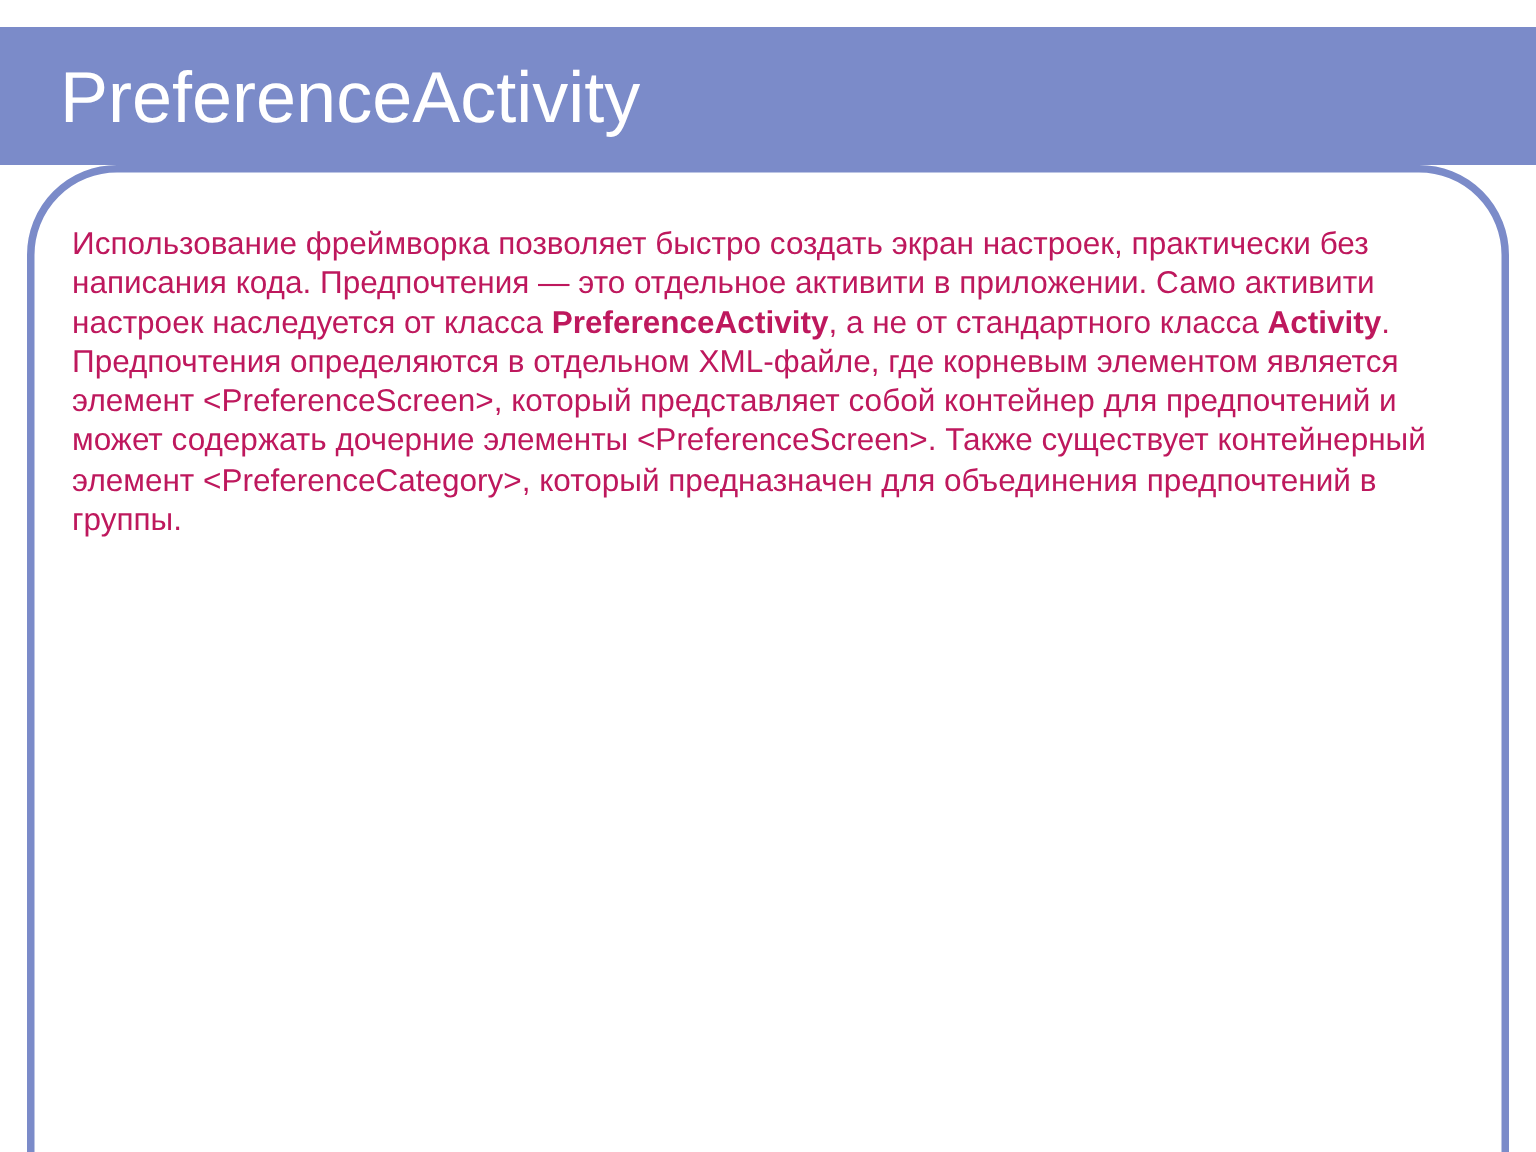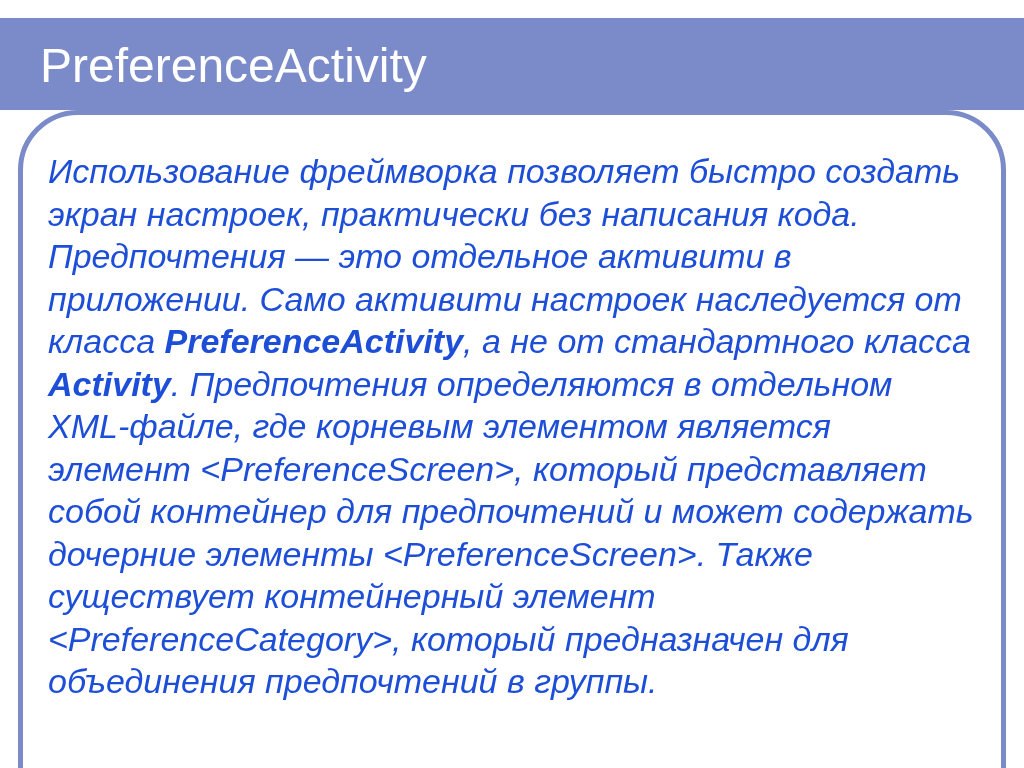--- a/index.html
+++ b/index.html
@@ -42,25 +42,24 @@
       border: 5px solid #7b8bc9;
       border-radius: 60px;
       z-index: 3;
       background: #ffffff;
     }
     .content-text {
       position: absolute;
       top: 150px;
       left: 48px;
       right: 48px;
-      font-size: 34px;
+      font-size: 21px;
       line-height: 1.25;
-      color: #1d4ed8;
+      color: #be185d;
       z-index: 4;
-      font-style: italic;
     }
     .bold {
       font-weight: bold;
     }
   </style>
 </head>
 <body>
 
 <div class="header-band"></div>
 <div class="title">PreferenceActivity</div>

